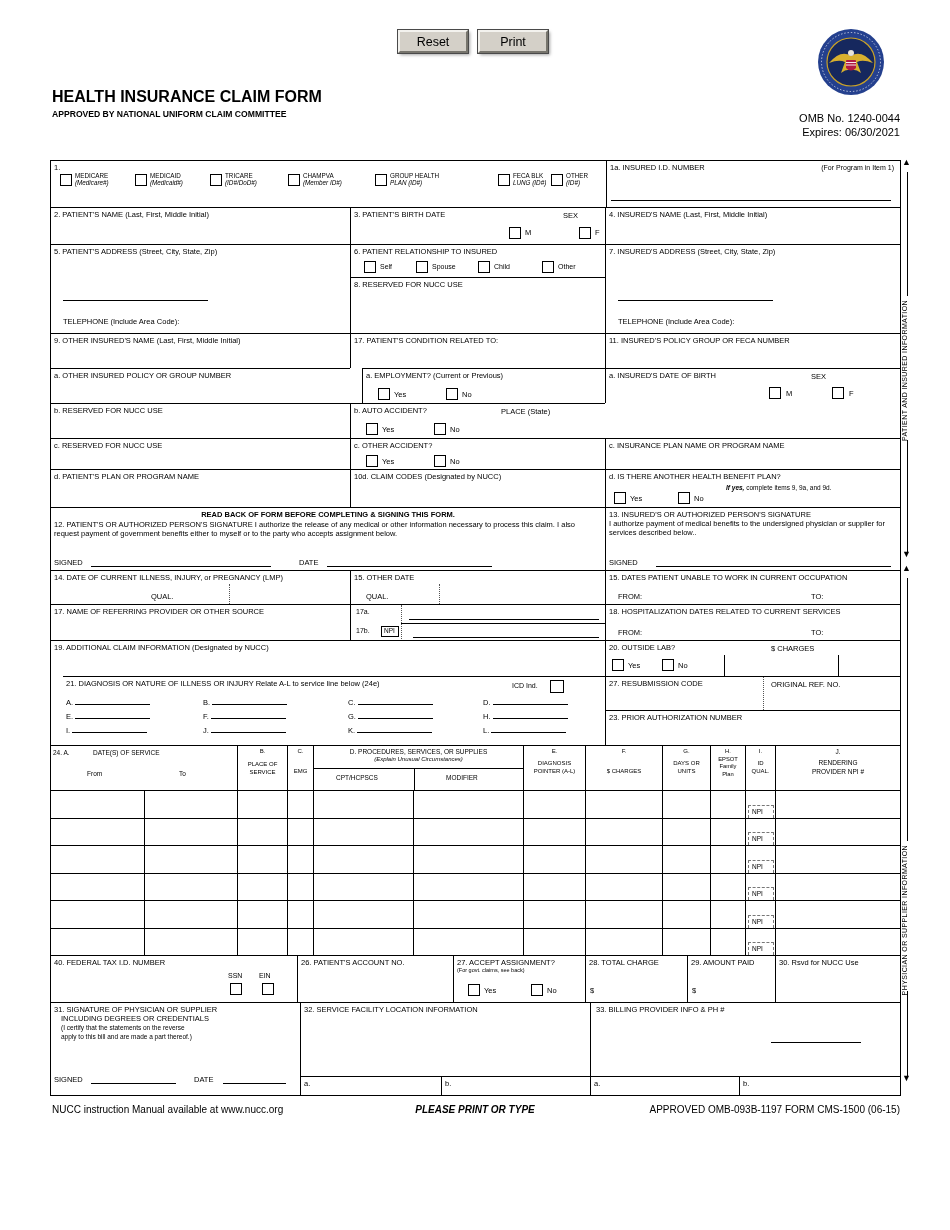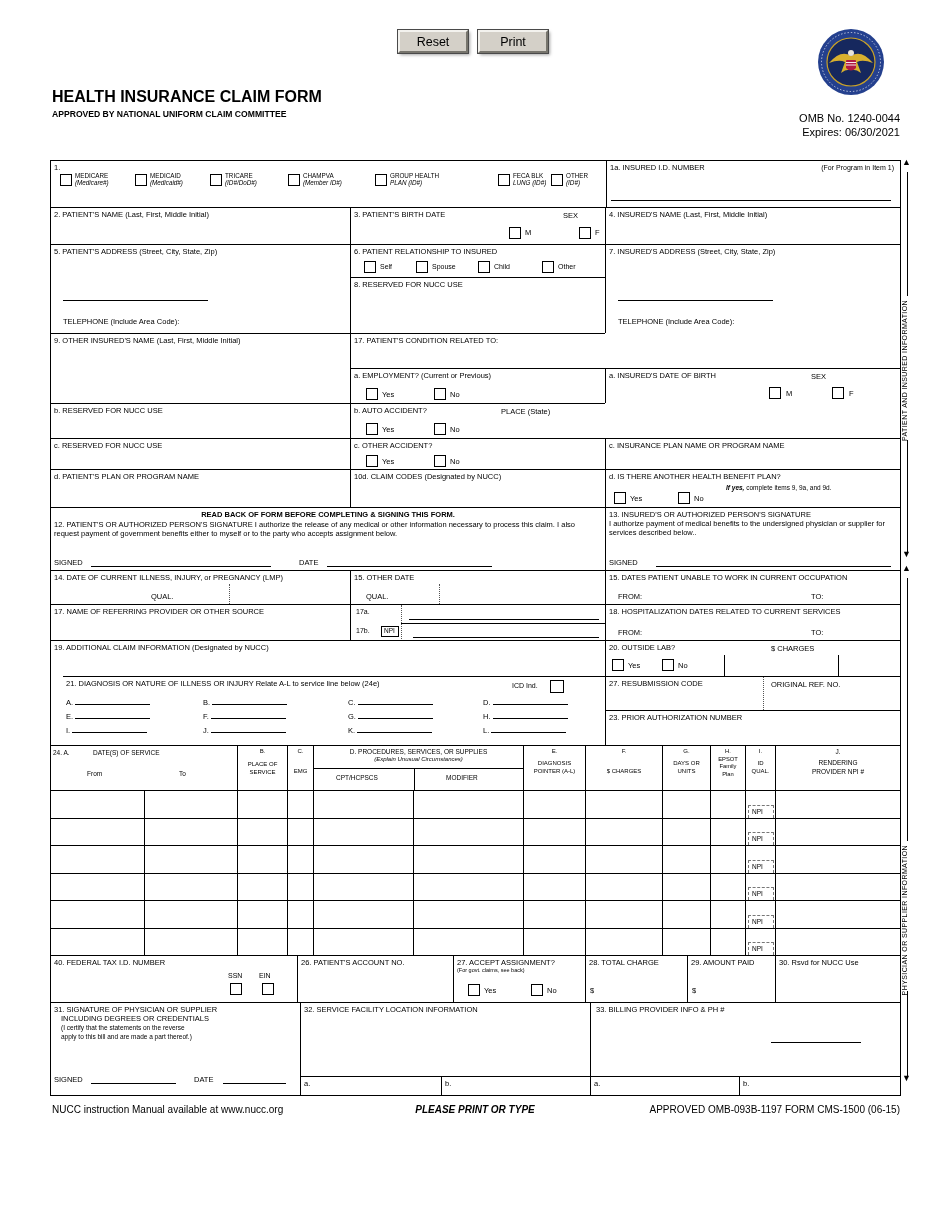--- a/index.html
+++ b/index.html
@@ -147,22 +147,28 @@
     <div class="ln" style="left:12px;top:55px;width:155px"></div>
     <span class="a" style="left:12px;top:72px">TELEPHONE (Include Area Code):</span>
   </div>
 
   <div class="bx noL" style="left:0;top:172px;width:299px;height:35px">
     <span class="lbl">9. OTHER INSURED'S NAME (Last, First, Middle Initial)</span>
   </div>
   <div class="bx" style="left:299px;top:172px;width:255px;height:35px">
     <span class="lbl">17. PATIENT'S CONDITION RELATED TO:</span>
   </div>
-
-  <div class="bx" style="left:299px;top:207px;width:255px;height:35px">
+  <div class="bx" style="left:554px;top:172px;width:295px;height:35px">
+    <span class="lbl">11. INSURED'S POLICY GROUP OR FECA NUMBER</span>
+  </div>
+
+  <div class="bx noL" style="left:0;top:207px;width:299px;height:35px">
+    <span class="lbl">a. OTHER INSURED POLICY OR GROUP NUMBER</span>
+  </div>
+  <div class="bx" style="left:311px;top:207px;width:255px;height:35px">
     <span class="lbl">a. EMPLOYMENT? (Current or Previous)</span>
     <span class="cb" style="left:15px;top:19px"></span>
     <span class="a" style="left:31px;top:21px">Yes</span>
     <span class="cb" style="left:83px;top:19px"></span>
     <span class="a" style="left:99px;top:21px">No</span>
   </div>
   <div class="bx" style="left:554px;top:207px;width:295px;height:35px">
     <span class="lbl">a. INSURED'S DATE OF BIRTH</span>
     <span class="a" style="left:205px;top:3px">SEX</span>
     <span class="cb" style="left:163px;top:18px"></span>

